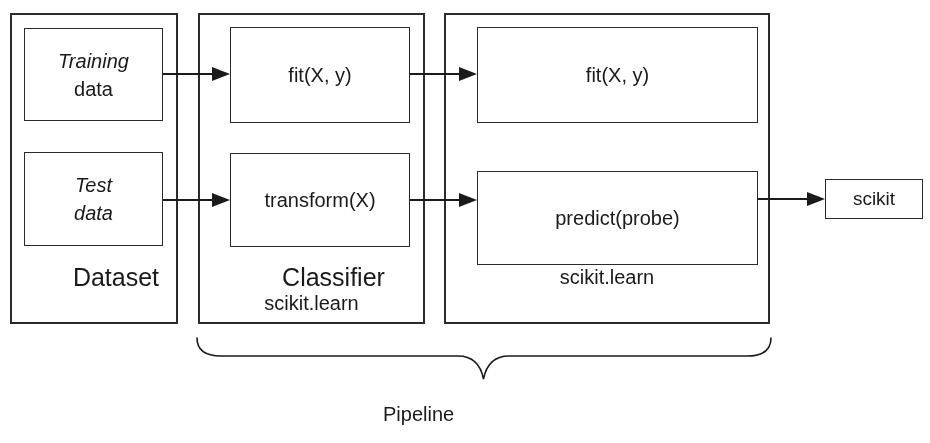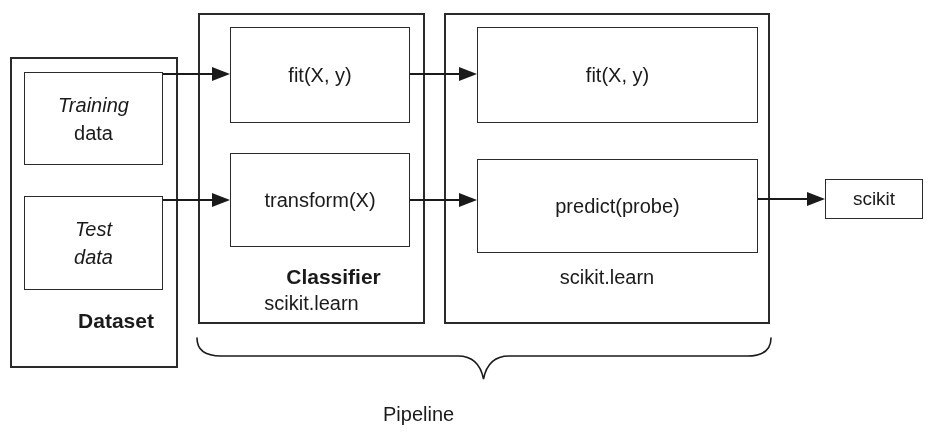--- a/index.html
+++ b/index.html
@@ -11,52 +11,52 @@
     background: #ffffff;
     font-family: "Liberation Sans", sans-serif;
     color: #1a1a1a;
     overflow: hidden;
   }
   .panel {
     position: absolute;
     border: 2px solid #2b2b2b;
     background: #ffffff;
   }
-  #panel-dataset     { left: 10px;  top: 13px; width: 168px; height: 311px; margin-top: 44px; }
+  #panel-dataset     { left: 10px;  top: 13px; width: 168px; height: 311px; }
   #panel-transformer { left: 198px; top: 13px; width: 227px; height: 311px; }
   #panel-classifier  { left: 444px; top: 13px; width: 326px; height: 311px; }
 
   .box {
     position: absolute;
     border: 1.5px solid #2b2b2b;
     background: #ffffff;
     display: flex;
     align-items: center;
     justify-content: center;
     text-align: center;
     font-size: 20px;
     line-height: 28px;
   }
   .box.two-line { flex-direction: column; }
   #box-training  { left: 12px; top: 13px;  width: 139px; height: 93px; }
   #box-test      { left: 12px; top: 137px; width: 139px; height: 94px; }
   #box-fit-t     { left: 30px; top: 12px;  width: 180px; height: 96px; }
   #box-transform { left: 30px; top: 138px; width: 180px; height: 94px; }
   #box-fit-c     { left: 31px; top: 12px;  width: 281px; height: 96px; }
-  #box-predict   { left: 31px; top: 144px; width: 281px; height: 94px; }
+  #box-predict   { left: 31px; top: 156px; width: 281px; height: 94px; }
 
   .panel-label {
     position: absolute;
     left: 0; right: 0;
     top: 249px;
     text-align: center;
     font-size: 20px;
     line-height: 26px;
   }
-  .panel-title { font-weight: bold; font-size: 21px; padding-left: 44px; }
+  .panel-title { font-weight: normal; font-size: 25px; padding-left: 44px; }
 
   .score-box {
     position: absolute;
     left: 825px; top: 179px;
     width: 98px; height: 40px;
     border: 1.5px solid #2b2b2b;
     background: #ffffff;
     display: flex;
     align-items: center;
     justify-content: center;

